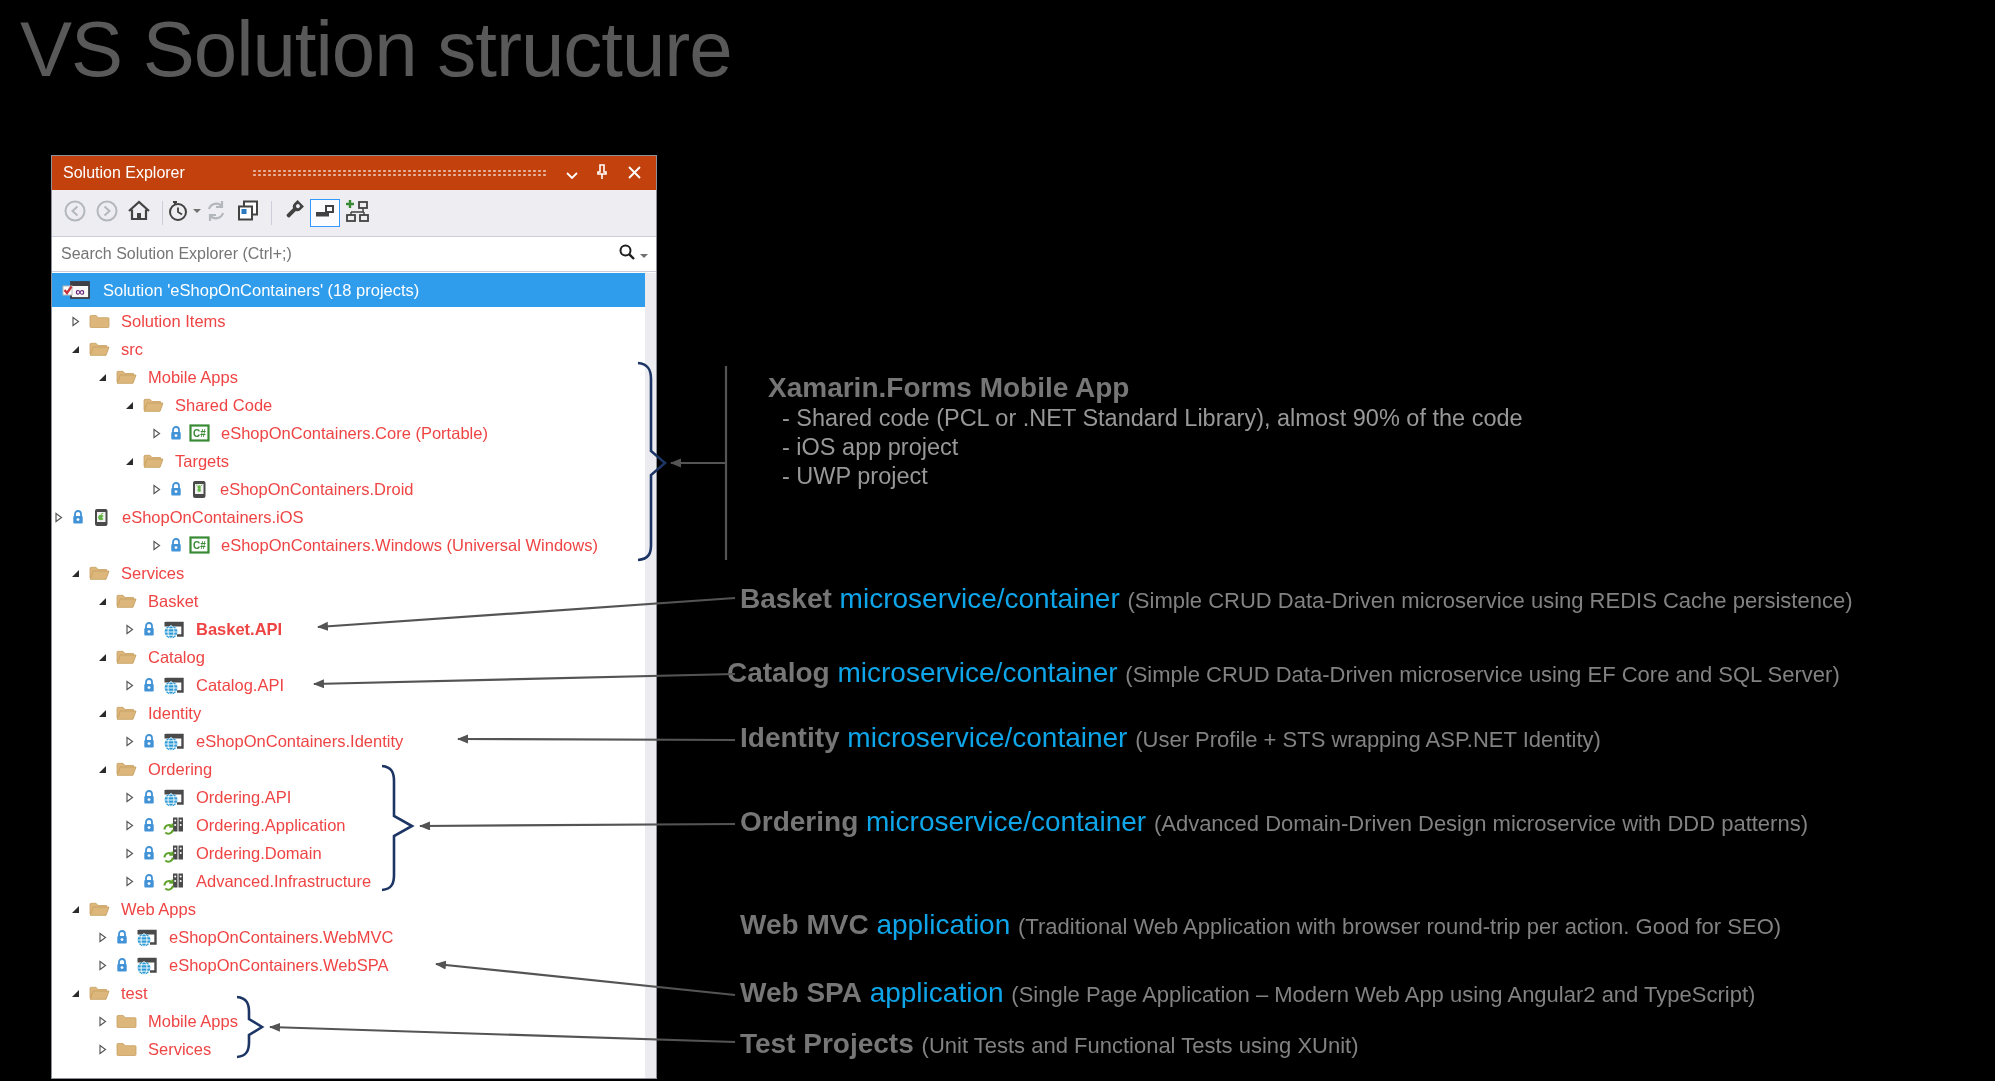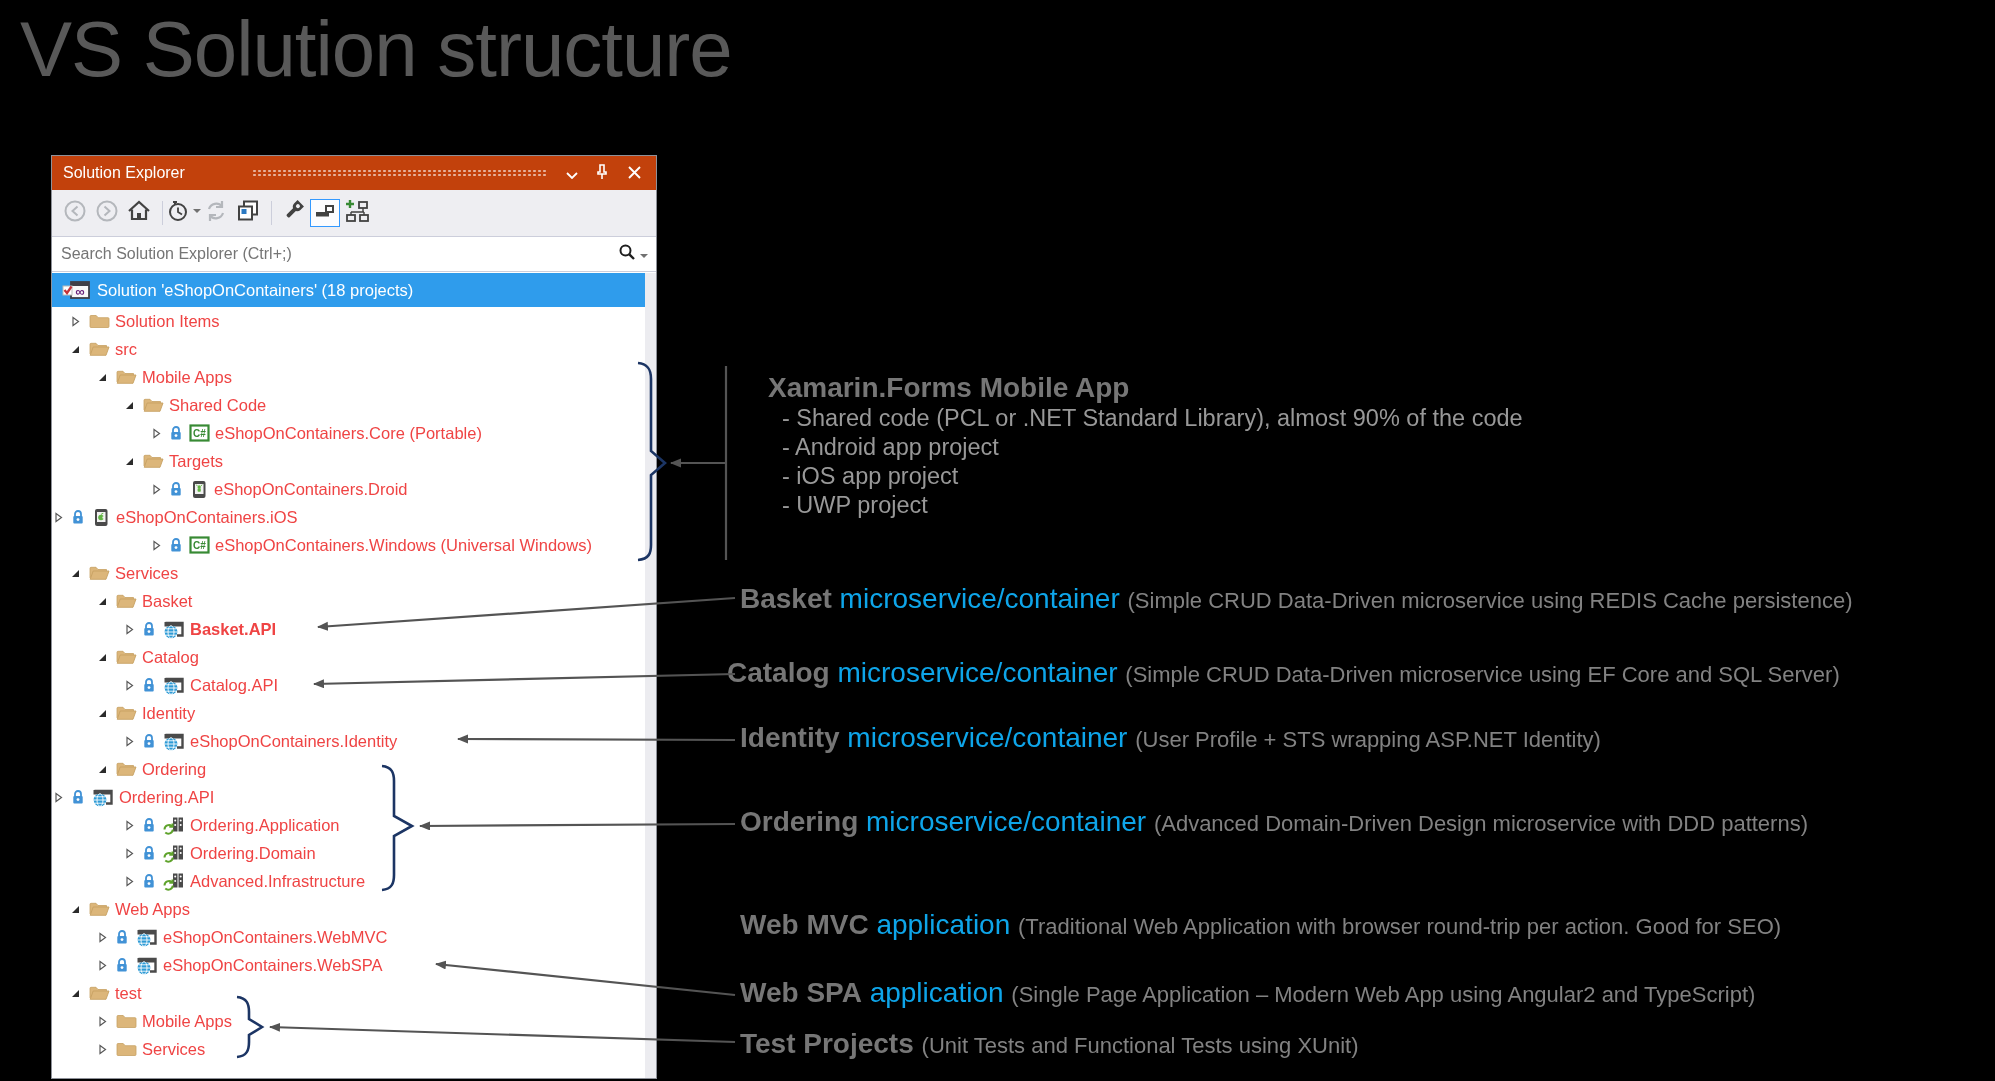--- a/index.html
+++ b/index.html
@@ -33,21 +33,21 @@
              display:flex;align-items:center;box-sizing:border-box;}
   #search-input{flex:1;border:none;outline:none;font-size:16px;color:#707070;
                 font-family:inherit;padding-left:9px;background:transparent;}
   #search-btn{display:flex;align-items:center;padding-right:8px;}
 
   #tree{position:absolute;left:0;top:117px;right:0;bottom:0;background:#fff;overflow:hidden;}
   #scrollstrip{position:absolute;right:0;top:117px;bottom:0;width:11px;background:#ECECF0;}
   .row{position:absolute;left:0;width:100%;height:28px;display:flex;align-items:center;
        font-size:16.5px;color:#ef4444;white-space:nowrap;}
   .row.sel{background:#2F9CEC;color:#fff;height:34px;}
-  .row .lbl{margin-left:5px;}
+  .row .lbl{margin-left:11px;}
   .row .lbl.bold{font-weight:bold;}
   .exp{display:inline-flex;width:12px;justify-content:center;}
   .tico{display:inline-flex;margin-left:6px;}
   .lock{display:inline-flex;margin-left:7px;}
 
   
   .callout{position:absolute;white-space:nowrap;}
   .c-lead{font-weight:bold;font-size:28px;color:#767676;}
   .c-mid{font-size:28px;color:#0ea5e9;}
   .c-paren{font-size:22px;color:#828282;}
@@ -485,21 +485,21 @@
           </svg>
         </span>
         <span class="tico" style="margin-left: 8px;">
           <svg width="21" height="16">
             <path d="M1,13 V3.3 a1,1 0 0 1 1,-1 h5 l2,2.2 h8.5 V6" fill="#DCB67A" stroke="#C7A163" stroke-width="0.8"></path>
             <path d="M4.2,6 H20 L17,14.3 H1.2 z" fill="#DCB67A" stroke="#C7A163" stroke-width="0.9"></path>
           </svg>
         </span>
         <span class="lbl">Ordering</span>
       </div>
-      <div class="row" style="top: 510px; box-sizing: border-box;">
+      <div class="row" style="top: 510px; padding-left: 71px; box-sizing: border-box;">
         <span class="exp">
           <svg width="11" height="11">
             <path d="M3,1.5 L8.5,5.5 L3,9.5 z" fill="#fff" stroke="#5A5A5A" stroke-width="1.2"></path>
           </svg>
         </span>
         <span class="lock">
           <svg width="14" height="16">
             <path d="M4,7 V5 a3,3 0 0 1 6,0 v2" fill="none" stroke="#4192D6" stroke-width="1.8"></path>
             <rect x="2.3" y="7" width="9.4" height="7.6" rx="1" fill="#4192D6"></rect>
             <circle cx="7" cy="10.6" r="1.4" fill="#fff"></circle>
@@ -703,21 +703,20 @@
         <span class="lbl">Services</span>
       </div>
     </div>
   <div id="scrollstrip"></div>
 </div>
 
 <div id="xamarin-block" class="callout">
   <div id="xamarin-title">Xamarin.Forms Mobile App</div>
   <div id="xamarin-bullets">
       <div class="x-bullet">- Shared code (PCL or .NET Standard Library), almost 90% of the code</div>
-      <div class="x-bullet">- Android app project</div>
       <div class="x-bullet">- iOS app project</div>
       <div class="x-bullet">- UWP project</div>
     </div>
 </div>
 <div id="callouts">
     <div class="callout" style="left: 740px; top: 583px;"><span class="c-lead">Basket</span><span class="c-mid"> microservice/container </span><span class="c-paren">(Simple CRUD Data-Driven microservice using REDIS Cache persistence)</span></div>
     <div class="callout" style="left: 727px; top: 657px;"><span class="c-lead">Catalog</span><span class="c-mid"> microservice/container </span><span class="c-paren">(Simple CRUD Data-Driven microservice using EF Core and SQL Server)</span></div>
     <div class="callout" style="left: 740px; top: 722px;"><span class="c-lead">Identity</span><span class="c-mid"> microservice/container </span><span class="c-paren">(User Profile + STS wrapping ASP.NET Identity)</span></div>
     <div class="callout" style="left: 740px; top: 806px;"><span class="c-lead">Ordering</span><span class="c-mid"> microservice/container </span><span class="c-paren">(Advanced Domain-Driven Design microservice with DDD patterns)</span></div>
     <div class="callout" style="left: 740px; top: 909px;"><span class="c-lead">Web MVC</span><span class="c-mid"> application </span><span class="c-paren">(Traditional Web Application with browser round-trip per action. Good for SEO)</span></div>

